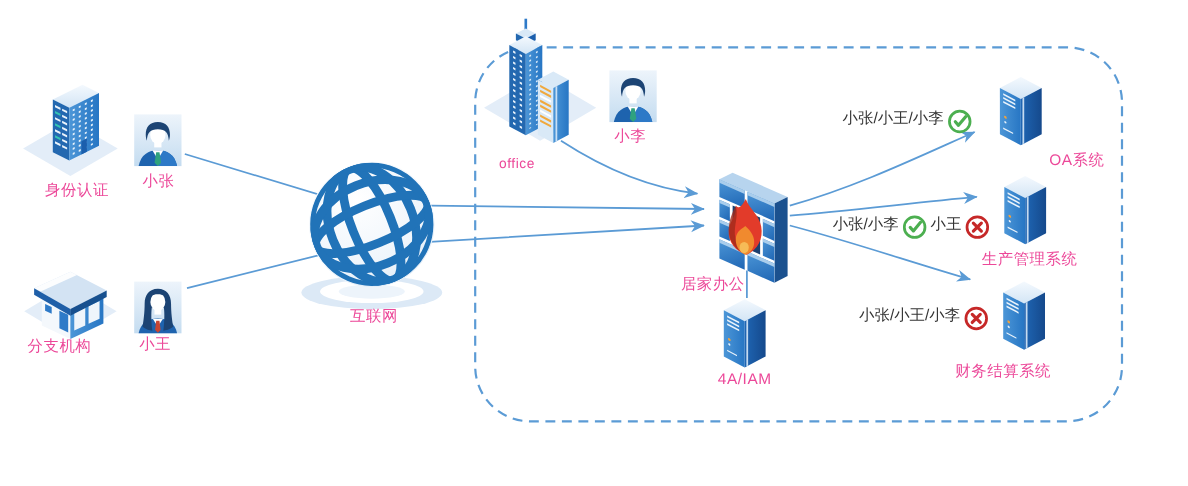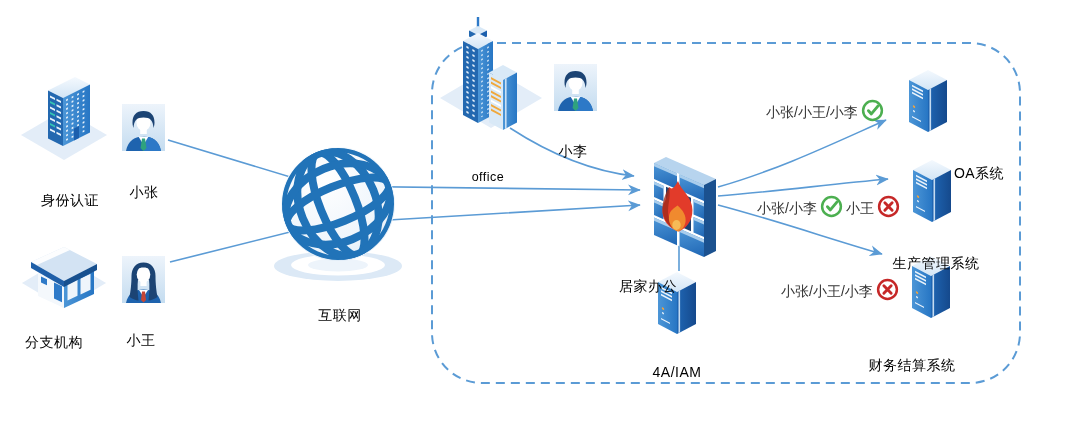--- a/index.html
+++ b/index.html
@@ -1,19 +1,19 @@
 <!DOCTYPE html>
 <html><head>
 <meta charset="utf-8">
 <style>
 html,body{margin:0;padding:0;}
 body{width:1080px;height:442px;position:relative;font-family:"Liberation Sans",sans-serif;background:#fff;overflow:hidden;}
 #stage{position:absolute;inset:0;}
-.lbl{position:absolute;transform:translateX(-50%);font-size:14px;color:#000000;white-space:nowrap;letter-spacing:0.5px;margin-top:28px;}
-.ann{position:absolute;display:flex;align-items:flex-end;gap:3px;font-size:14px;color:#333;white-space:nowrap;}
+.lbl{position:absolute;transform:translateX(-50%);font-size:14px;color:#ec4899;white-space:nowrap;letter-spacing:0.5px;}
+.ann{position:absolute;display:flex;align-items:flex-start;gap:3px;font-size:14px;color:#333;white-space:nowrap;}
 .badge{width:23px;height:23px;display:block;flex:0 0 auto;}
 </style>
 </head>
 <body>
 
 <div id="stage">
 <svg width="1080" height="442" viewBox="0 0 1080 442">
   <defs>
     <linearGradient id="gTop" x1="0" y1="0" x2="0" y2="1">
           <stop offset="0" stop-color="#F4F9FE"></stop>
@@ -243,21 +243,21 @@
   <use href="#server" x="913" y="160"></use>
   <use href="#server" x="912" y="256"></use>
 </svg>
 
 
 <span class="lbl" style="left:70px;top:164px">身份认证</span>
 <span class="lbl" style="left:144px;top:156px">小张</span>
 <span class="lbl" style="left:54px;top:306px">分支机构</span>
 <span class="lbl" style="left:141px;top:304px">小王</span>
 <span class="lbl" style="left:340px;top:279px">互联网</span>
-<span class="lbl" style="left:488px;top:142px;font-size:12.5px">office</span>
+<span class="lbl" style="left:470px;top:142px;font-size:12.5px">office</span>
 <span class="lbl" style="left:573px;top:115px">小李</span>
 <span class="lbl" style="left:648px;top:250px">居家办公</span>
 <span class="lbl" style="left:677px;top:336px">4A/IAM</span>
 <span class="lbl" style="left:979px;top:137px">OA系统</span>
 <span class="lbl" style="left:936px;top:227px">生产管理系统</span>
 <span class="lbl" style="left:912px;top:329px">财务结算系统</span>
 
 
 <div class="ann" style="left:766px;top:99px">
   <span>小张/小王/小李</span>

